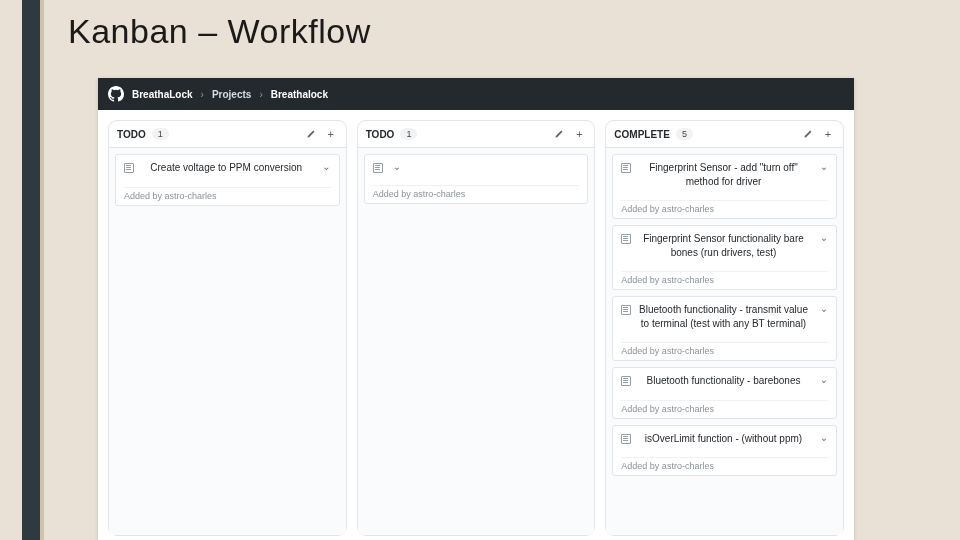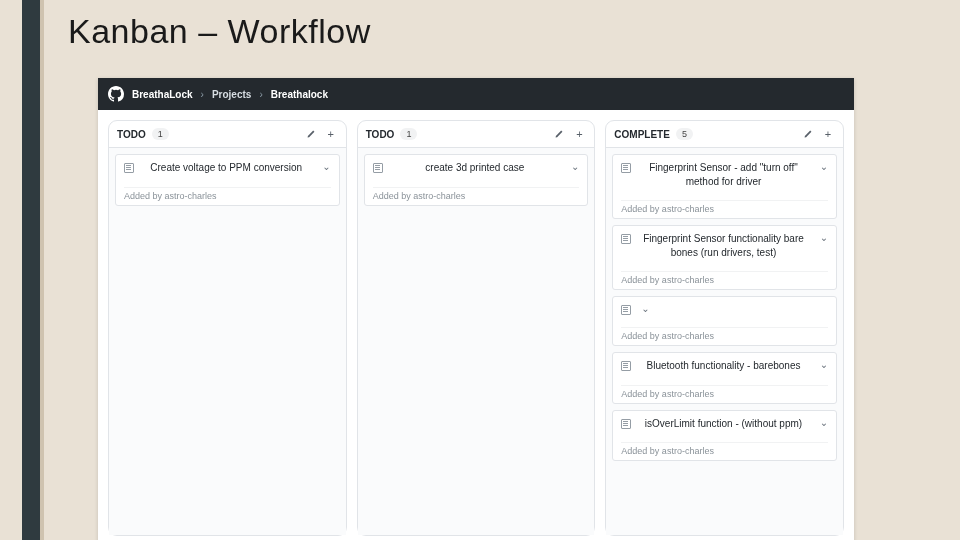--- a/index.html
+++ b/index.html
@@ -94,21 +94,20 @@
               <svg viewBox="0 0 16 16" fill="currentColor">
                 <path d="M11.5 2.5l2 2L5 13l-2.5.5L3 11l8.5-8.5z"></path>
               </svg>
             </span>
             <span class="headbtn">+</span>
           </div>
           <div class="col-body">
             <div class="card">
               <div class="card-top">
                 <span class="note-ico"></span>
-                <span class="card-title">create 3d printed case</span>
                 <span class="card-caret">⌄</span>
               </div>
               <div class="card-meta">Added by astro-charles</div>
             </div>
           </div>
         </div>
         <div class="col">
           <div class="col-head">
             <span class="col-title">COMPLETE</span>
             <span class="count-badge">5</span>
@@ -133,20 +132,21 @@
               <div class="card-top">
                 <span class="note-ico"></span>
                 <span class="card-title">Fingerprint Sensor functionality bare bones (run drivers, test)</span>
                 <span class="card-caret">⌄</span>
               </div>
               <div class="card-meta">Added by astro-charles</div>
             </div>
             <div class="card">
               <div class="card-top">
                 <span class="note-ico"></span>
+                <span class="card-title">Bluetooth functionality - transmit value to terminal (test with any BT terminal)</span>
                 <span class="card-caret">⌄</span>
               </div>
               <div class="card-meta">Added by astro-charles</div>
             </div>
             <div class="card">
               <div class="card-top">
                 <span class="note-ico"></span>
                 <span class="card-title">Bluetooth functionality - barebones</span>
                 <span class="card-caret">⌄</span>
               </div>

